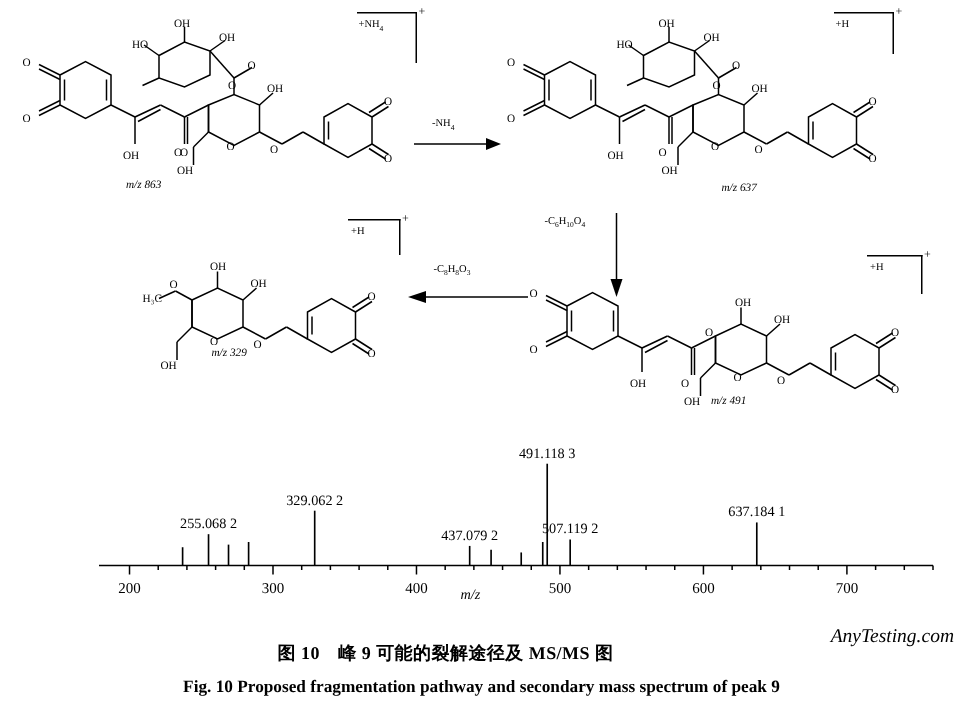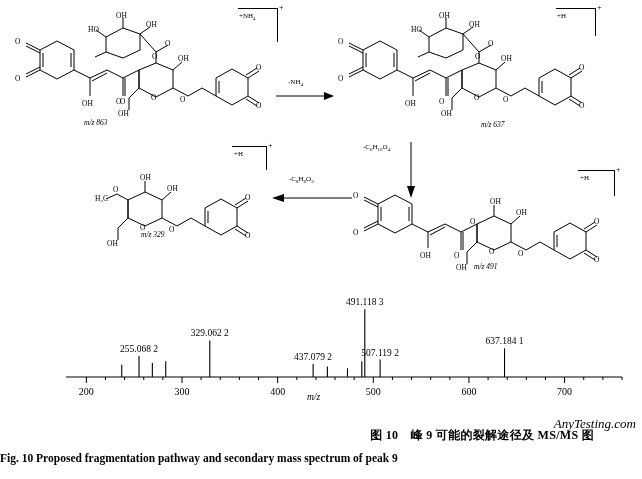--- a/index.html
+++ b/index.html
@@ -33,26 +33,26 @@
 
   
   .spec{position:absolute;left:0;top:282px;width:642px;height:130px;}
   .axlabel{
     position:absolute;font-size:9.5px;font-style:italic;
     font-family:"Liberation Serif",serif;
   }
 
   
   .cap-cn{
-    position:absolute;left:0;top:427px;width:594px;text-align:right;
+    position:absolute;left:0;top:427px;width:594px;text-align:center;
     font-size:12px;font-weight:bold;
     font-family:"Liberation Serif",serif;letter-spacing:.3px;
   }
   .cap-en{
-    position:absolute;left:0;top:452px;width:642px;text-align:left;
+    position:absolute;left:0;top:452px;width:642px;text-align:center;
     font-size:11.5px;font-weight:bold;
     font-family:"Liberation Serif",serif;
   }
 
   
   .wm{position:absolute;right:6px;top:420px;text-align:center;pointer-events:none;}
   .wm .cn{
     font-size:26px;font-weight:bold;color:#cfc9c2;
     font-family:"Liberation Serif",serif;letter-spacing:1px;line-height:28px;
   }

